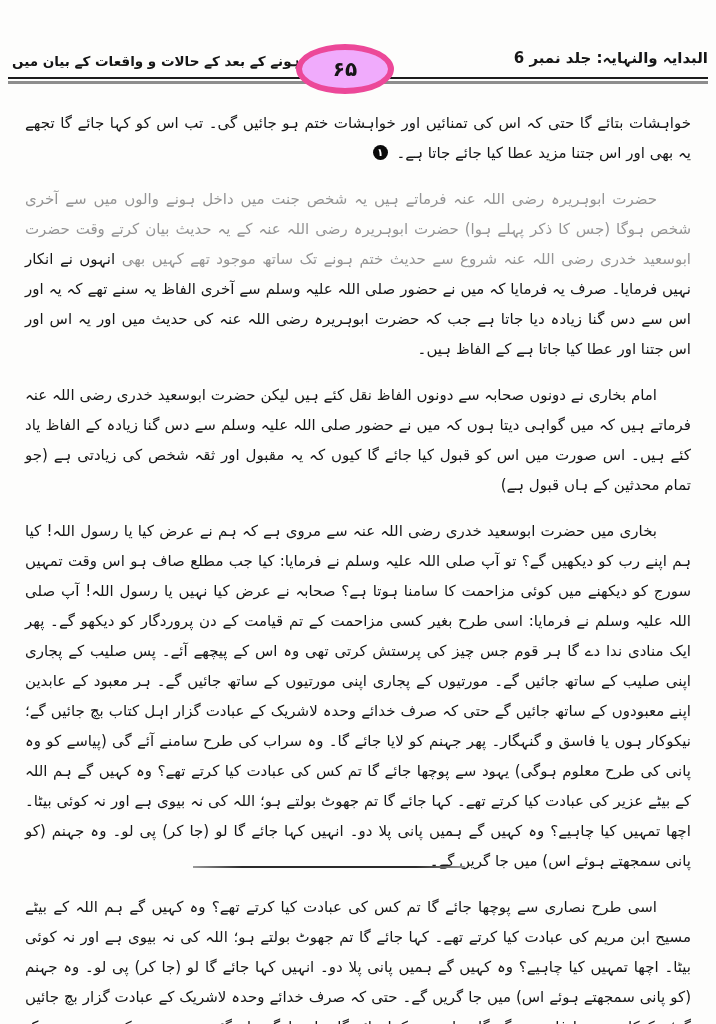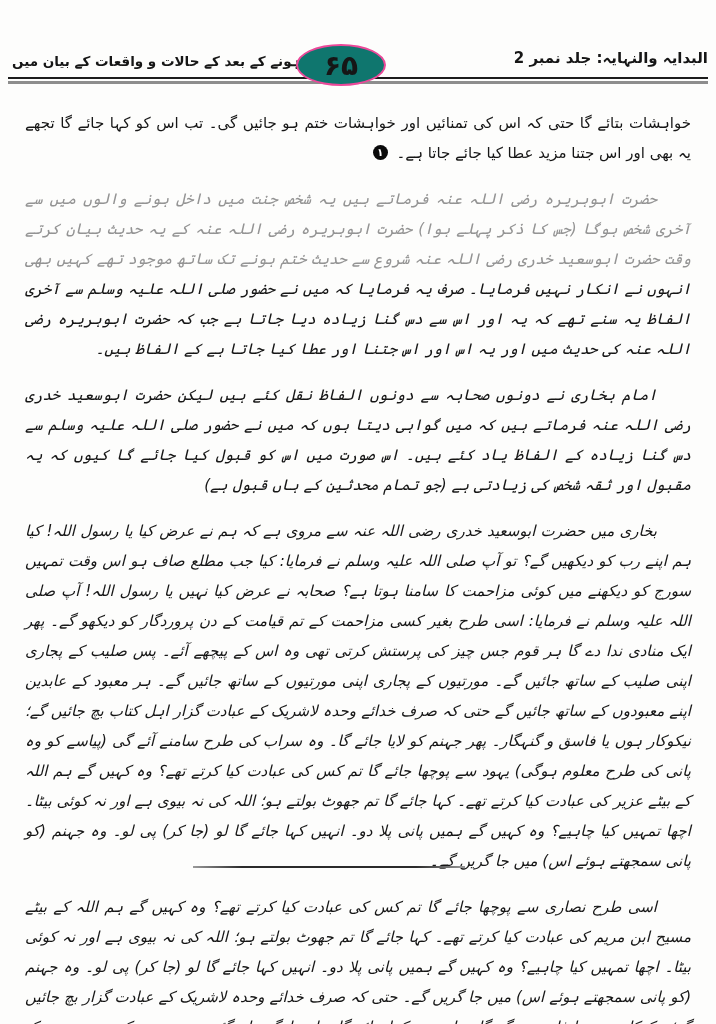--- a/index.html
+++ b/index.html
@@ -44,46 +44,46 @@
     z-index: 1;
   }
   .header-rule .thin  { height: 2px; background: #1c1c1c; }
   .header-rule .thick { height: 3px; background: #8d8d8d; margin-top: 2px; }
   .page-number-oval {
     position: absolute;
     left: 296px;
     top: 44px;
     width: 86px;
     height: 38px;
-    background: #0f766e;
-    border: 2px solid #ec4899;
+    background: #f0abfc;
+    border: 6px solid #ec4899;
     border-radius: 50%;
     z-index: 2;
     display: flex;
     align-items: center;
     justify-content: center;
-    font-size: 28px;
+    font-size: 20px;
     font-weight: bold;
   }
 
   
   .body-text {
     position: absolute;
     top: 92px;
     left: 9px;
     right: 9px;
     font-size: 15px;
     line-height: 30px;
     text-align: justify;
   }
   .body-text p {
     margin: 16px;
     padding: 0;
   }
-  .indent { text-indent: 34px; font-style: italic; }
+  .indent { text-indent: 34px; }
   .cont-last { text-align-last: justify; }
   .faded { color: #949494; }
   .fn-marker {
     display: inline-block;
     direction: ltr;
     background: #0a0a0a;
     color: #ffffff;
     border-radius: 50%;
     width: 15px;
     height: 15px;
@@ -115,21 +115,21 @@
     text-align: right;
     color: #1c1c1c;
   }
   .footnote .fn-marker { vertical-align: 1px; }
 </style>
 </head>
 <body>
 
 <div id="page">
 
-  <div class="book-title urdu">البدایہ والنہایہ: جلد نمبر 2</div>
+  <div class="book-title urdu">البدایہ والنہایہ: جلد نمبر 6</div>
 
   <div class="chapter-title urdu">قیامت قائم ہونے کے بعد کے حالات و واقعات کے بیان میں</div>
 
   <div class="header-rule">
     <div class="thin"></div>
     <div class="thick"></div>
   </div>
 
   <div class="page-number-oval urdu">
     <span>۶۵</span>

